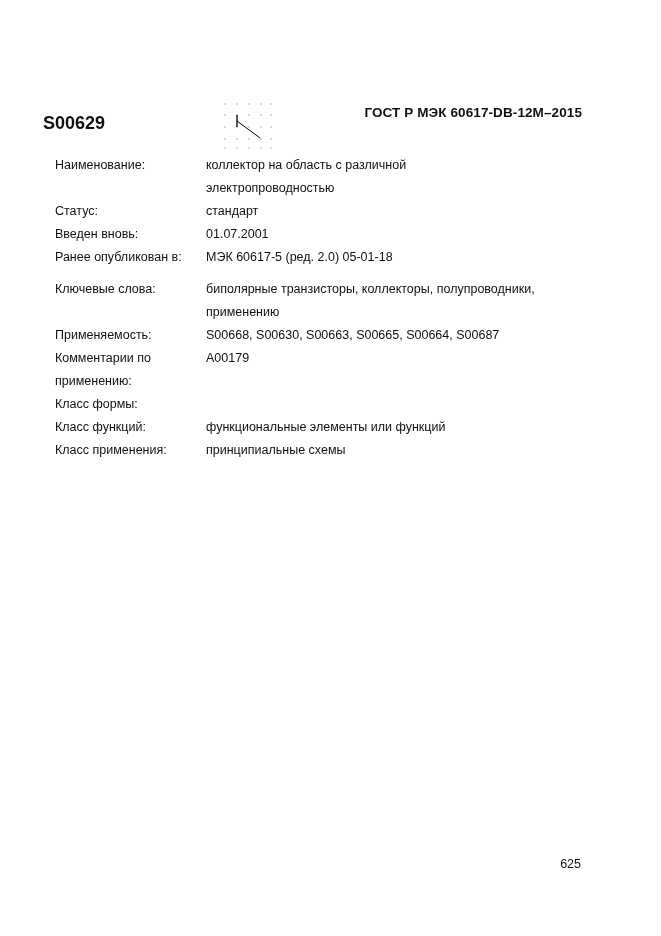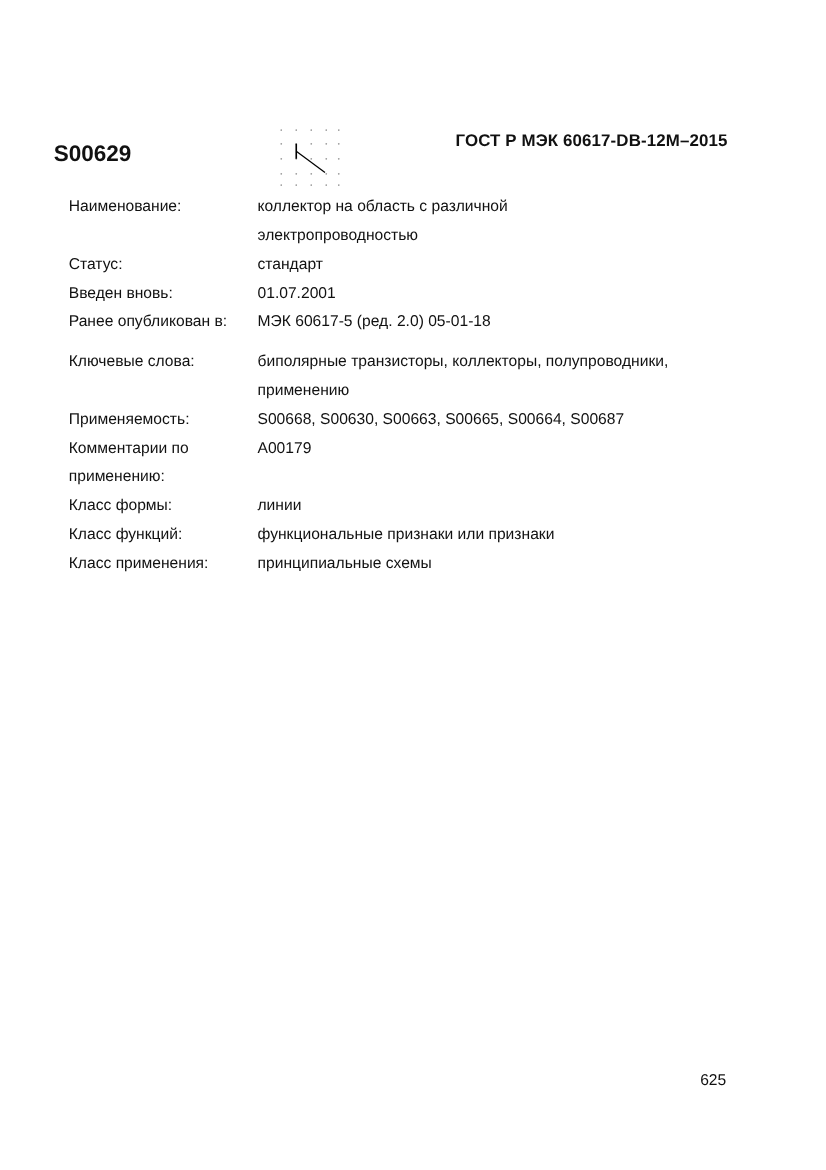--- a/index.html
+++ b/index.html
@@ -107,25 +107,24 @@
   </div>
   <div class="row">
     <div class="label">
       <div class="line">Комментарии по</div>
       <div class="line">применению:</div>
     </div>
     <div class="value line">A00179</div>
   </div>
   <div class="row">
     <div class="label line">Класс формы:</div>
-    <div class="value line">линии</div>
   </div>
   <div class="row">
     <div class="label line">Класс функций:</div>
-    <div class="value line">функциональные признаки или признаки</div>
+    <div class="value line">функциональные элементы или функций</div>
   </div>
   <div class="row">
     <div class="label line">Класс применения:</div>
     <div class="value line">принципиальные схемы</div>
   </div>
 </div>
 
 <div class="page-number">625</div>
 
 </body></html>

